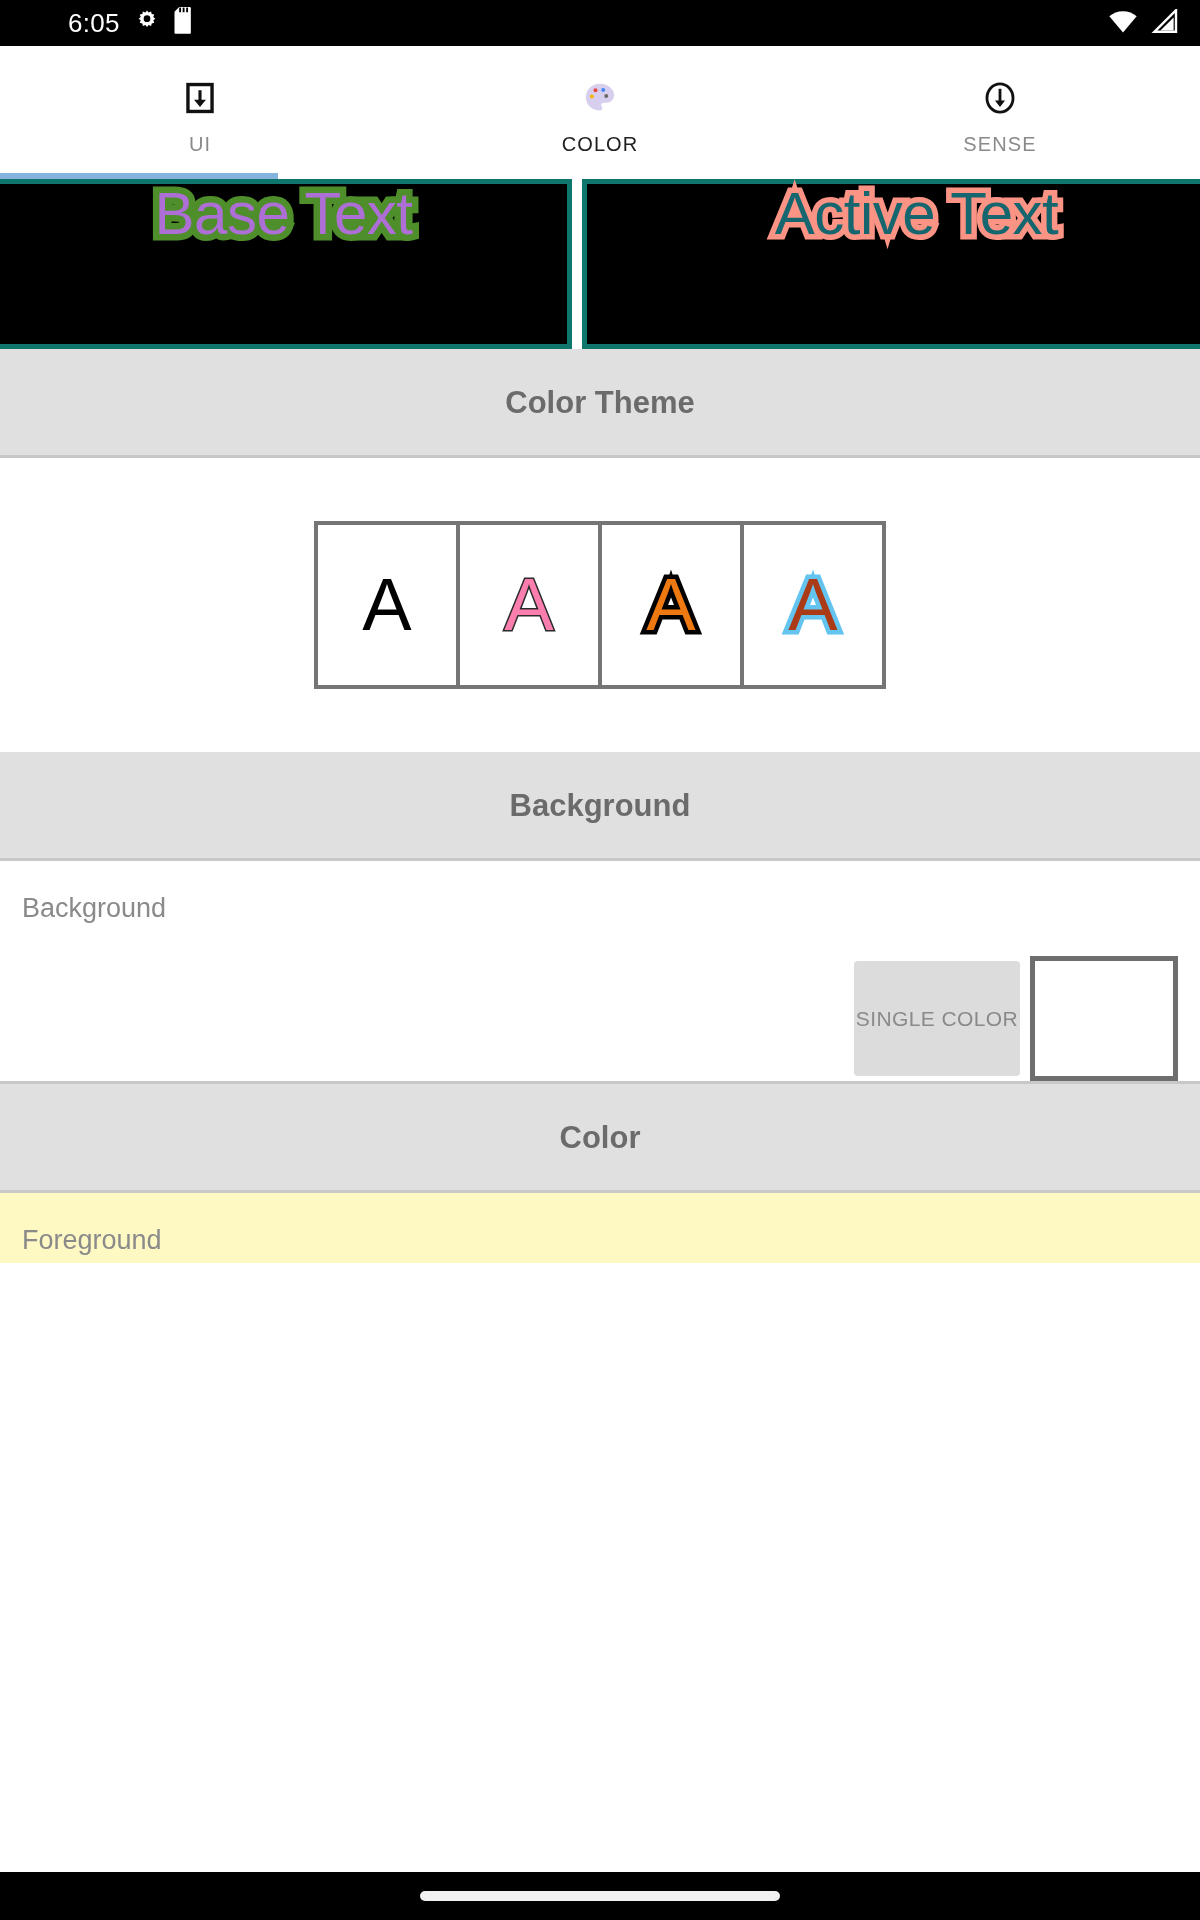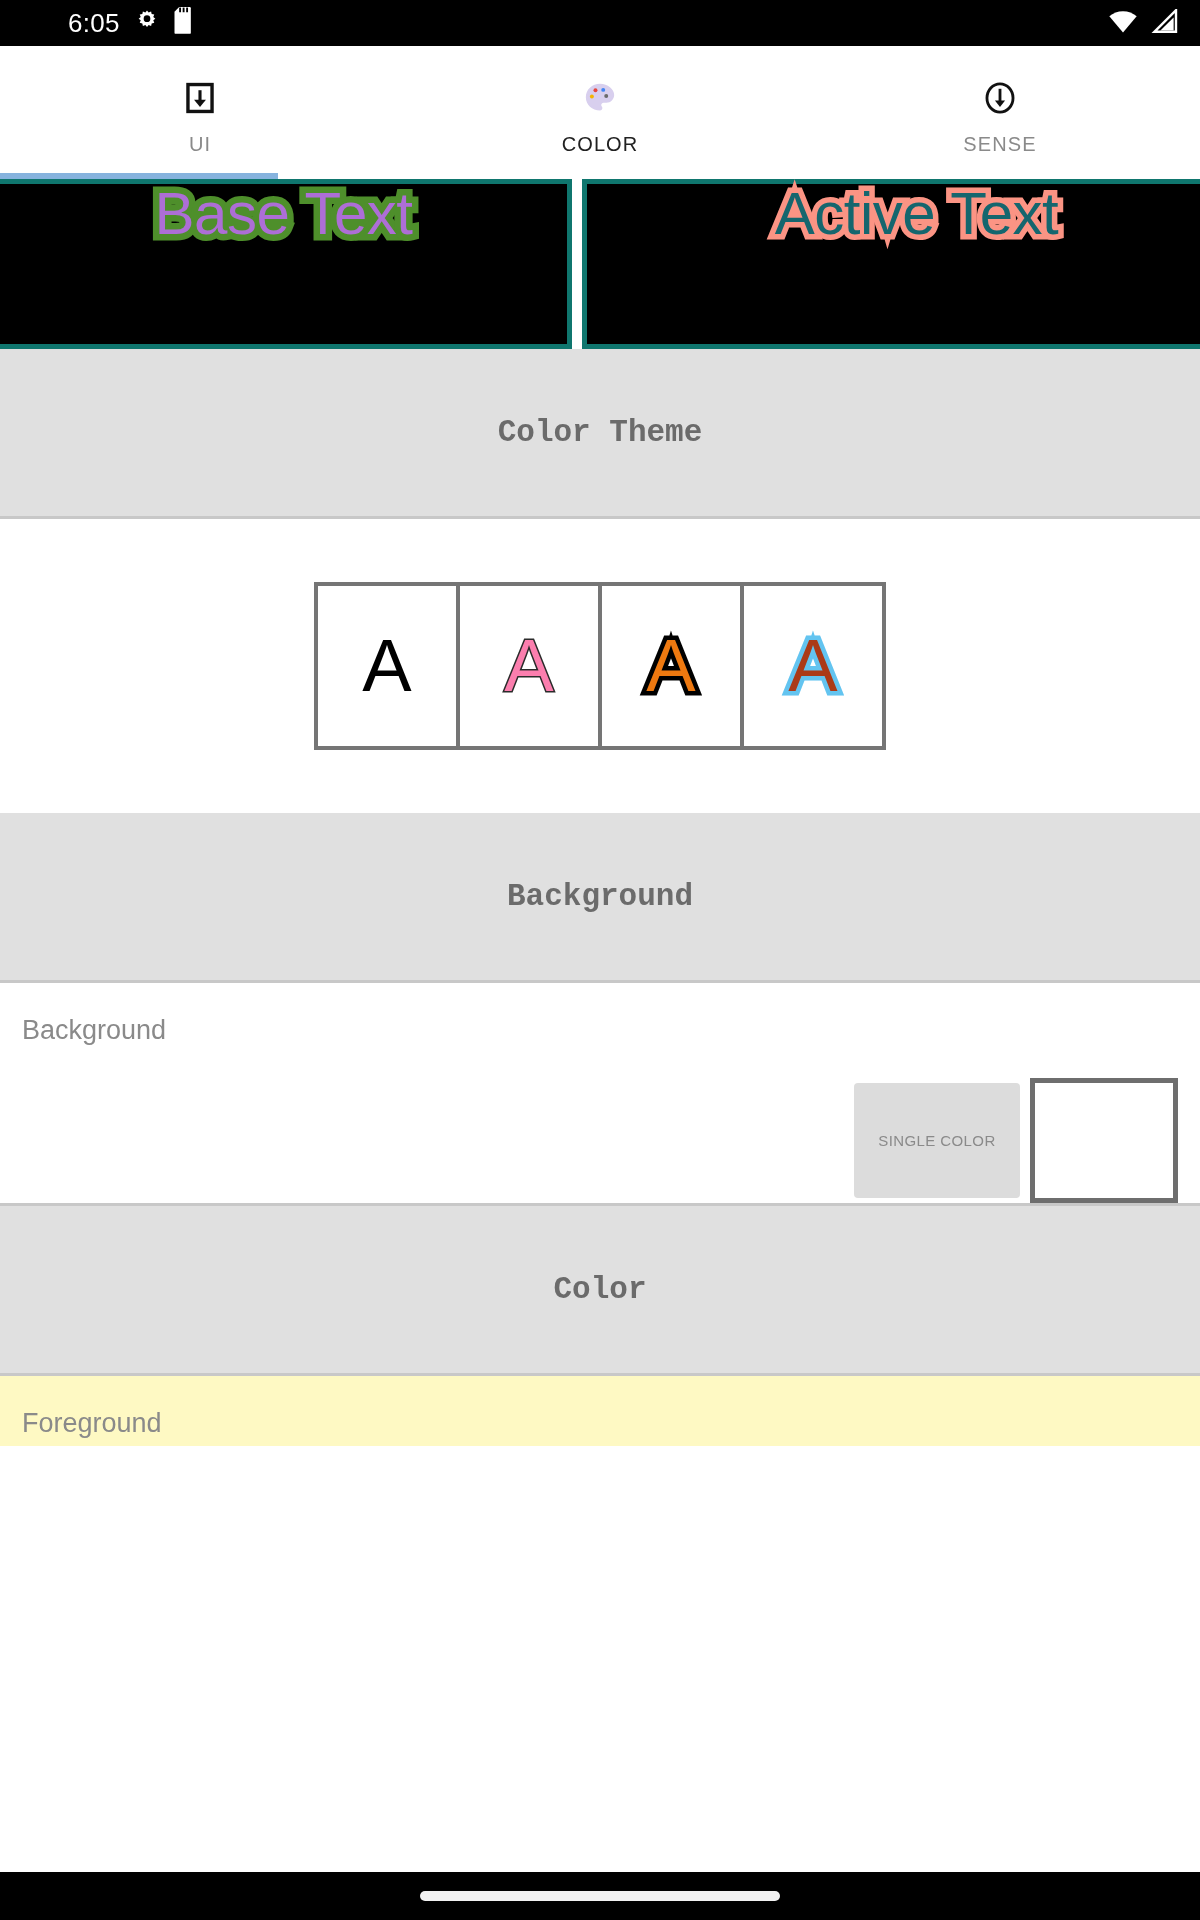--- a/index.html
+++ b/index.html
@@ -156,26 +156,25 @@
   
   .body-scroll {
     flex: 1 1 auto;
     background: #ffffff;
     overflow: hidden;
     position: relative;
   }
 
   .section-header {
     background: #e0e0e0;
-    height: 170px;
+    height: 109px;
     display: flex;
     align-items: center;
     justify-content: center;
     border-bottom: 3px solid #c8c8c8;
-    font-family: Liberation Mono, monospace;
   }
   .section-header-title {
     font-size: 31px;
     font-weight: bold;
     color: #6b6b6b;
     line-height: 1;
   }
 
   
   .theme-row {
@@ -237,21 +236,21 @@
     background: #dcdcdc;
     border-radius: 4px;
     display: flex;
     align-items: center;
     justify-content: center;
     cursor: pointer;
     border: none;
     overflow: hidden;
   }
   .single-color-btn-label {
-    font-size: 15px;
+    font-size: 21px;
     color: #8a8a8a;
     letter-spacing: 0.4px;
     white-space: nowrap;
     line-height: 1;
   }
   .color-swatch {
     width: 148px;
     height: 125px;
     background: #ffffff;
     border: 5px solid #6e6e6e;

